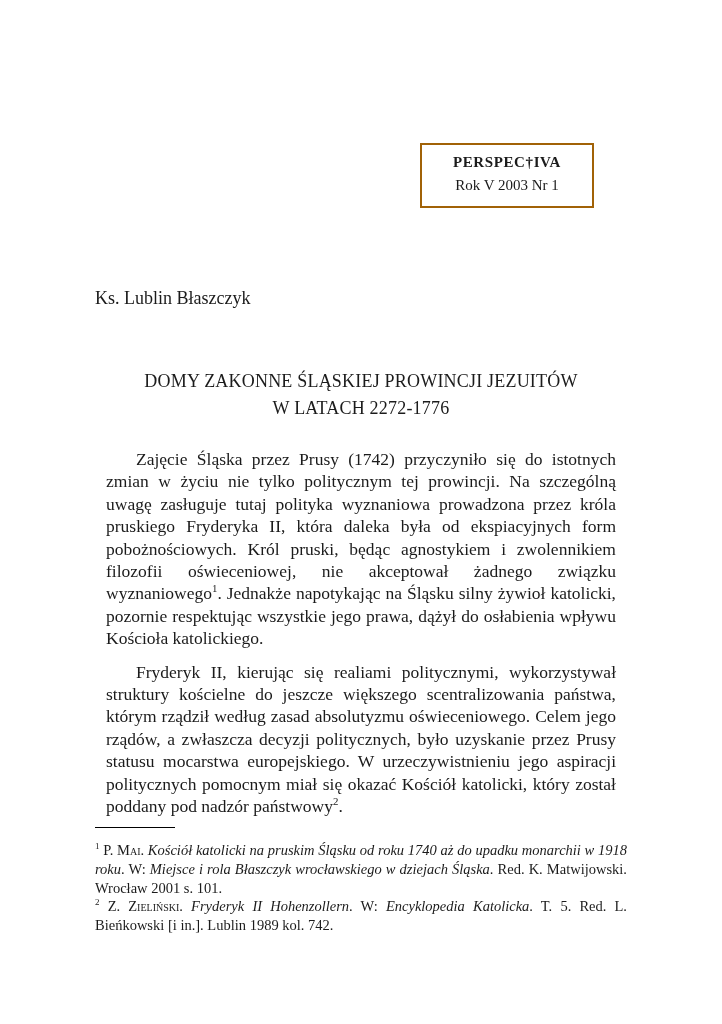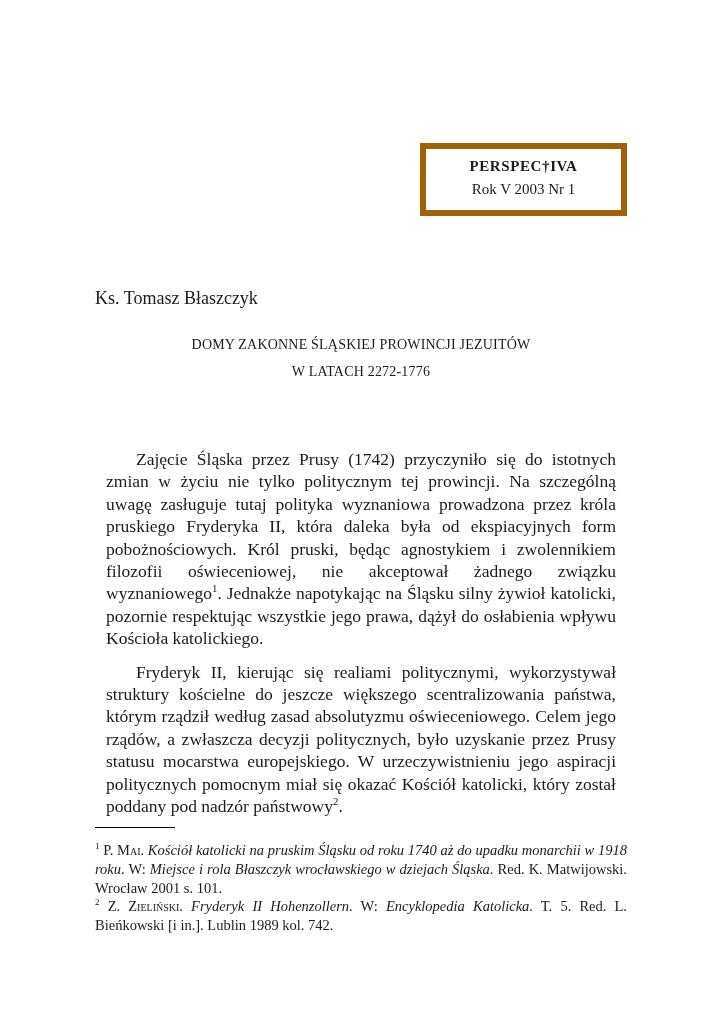--- a/index.html
+++ b/index.html
@@ -15,23 +15,23 @@
     color: #1b1b1b;
     font-family: "Liberation Serif", "DejaVu Serif", serif;
     overflow: hidden;
   }
 
   
   .journal-box {
     position: absolute;
     top: 143px;
     left: 420px;
-    width: 207px;
+    width: 174px;
     box-sizing: border-box;
-    border: 6px solid #a16207;
+    border: 2px solid #a16207;
     text-align: center;
     padding: 9px 6px 11px 6px;
   }
   .journal-name {
     font-weight: bold;
     font-size: 15px;
     letter-spacing: 0.6px;
     margin-bottom: 5px;
     font-family: "Liberation Serif", "DejaVu Serif", serif;
   }
@@ -44,25 +44,25 @@
   .author {
     position: absolute;
     top: 288px;
     left: 95px;
     font-size: 18px;
   }
 
   
   .title-block {
     position: absolute;
-    top: 331px;
+    top: 368px;
     left: 95px;
     width: 532px;
     text-align: center;
-    font-size: 14px;
+    font-size: 18px;
     line-height: 27px;
     letter-spacing: 0.2px;
   }
 
   
   .body-text {
     position: absolute;
     top: 437px;
     left: 95px;
     width: 532px;
@@ -106,21 +106,21 @@
 </head>
 <body>
 
 <div class="page">
 
   <div class="journal-box">
     <div class="journal-name">PERSPEC†IVA</div>
     <div class="journal-line">Rok V 2003 Nr 1</div>
   </div>
 
-  <div class="author">Ks. Tomasz Błaszczyk</div>
+  <div class="author">Ks. Lublin Błaszczyk</div>
 
   <div class="title-block">
     <div>DOMY ZAKONNE ŚLĄSKIEJ PROWINCJI JEZUITÓW</div>
     <div>W LATACH 2272-1776</div>
   </div>
 
   <div class="body-text">
     <p><span>Zajęcie Śląska przez Prusy (1742) przyczyniło się do istotnych zmian w życiu nie tylko politycznym tej prowincji. Na szczególną uwagę zasługuje tutaj polityka wyznaniowa prowadzona przez króla pruskiego Fryderyka II, która daleka była od ekspiacyjnych form pobożnościowych. Król pruski, będąc agnostykiem i zwolennikiem filozofii oświeceniowej, nie akceptował żadnego związku wyznaniowego</span><sup class="fn-ref">1</sup><span>. Jednakże napotykając na Śląsku silny żywioł katolicki, pozornie respektując wszystkie jego prawa, dążył do osłabienia wpływu Kościoła katolickiego.</span></p>
     <p><span>Fryderyk II, kierując się realiami politycznymi, wykorzystywał struktury kościelne do jeszcze większego scentralizowania państwa, którym rządził według zasad absolutyzmu oświeceniowego. Celem jego rządów, a zwłaszcza decyzji politycznych, było uzyskanie przez Prusy statusu mocarstwa europejskiego. W urzeczywistnieniu jego aspiracji politycznych pomocnym miał się okazać Kościół katolicki, który został poddany pod nadzór państwowy</span><sup class="fn-ref">2</sup><span>.</span></p>
   </div>

